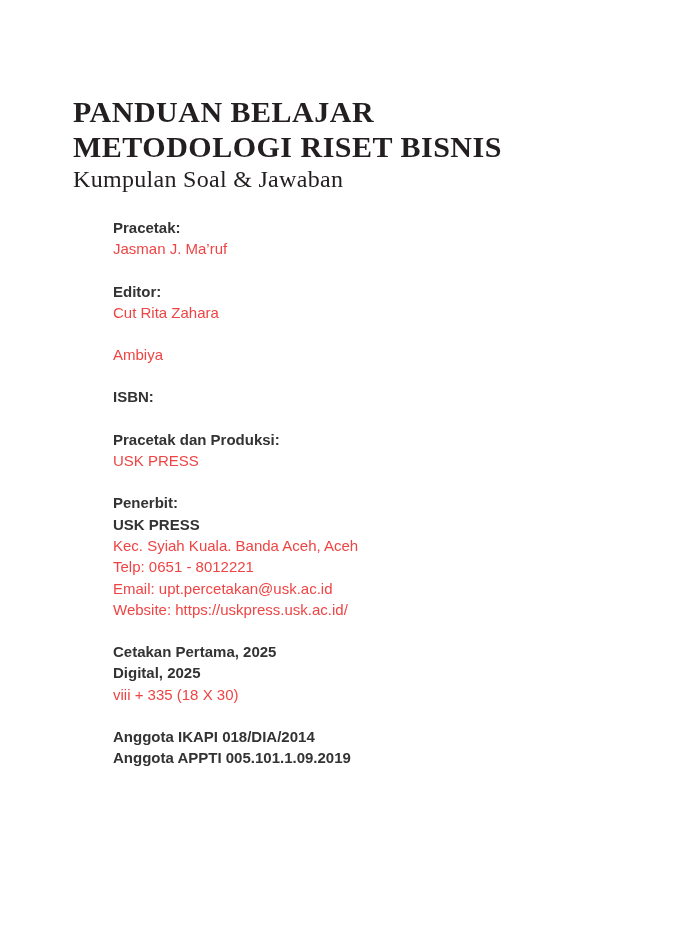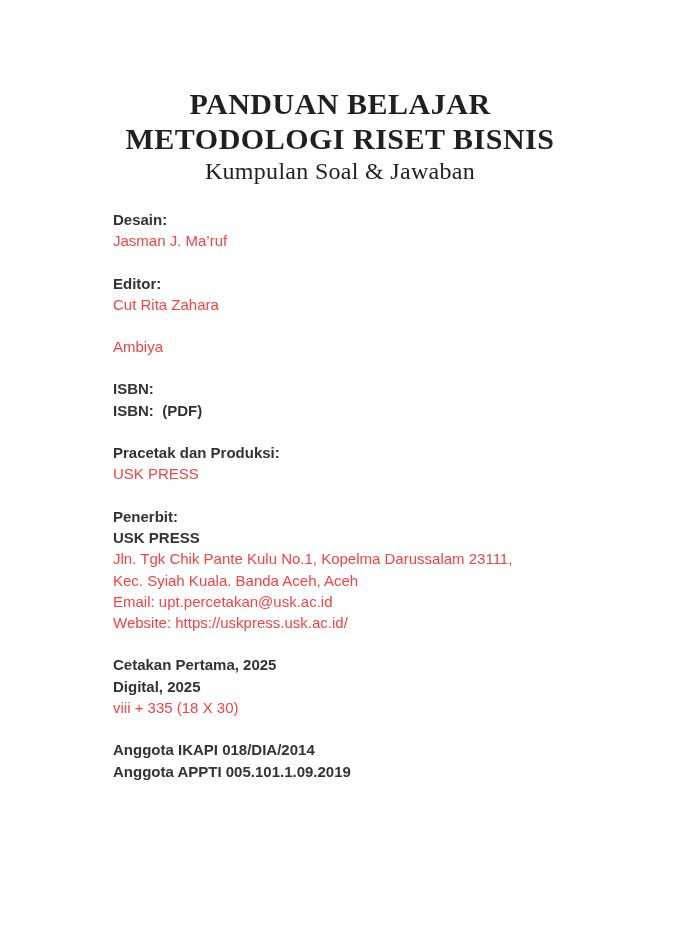--- a/index.html
+++ b/index.html
@@ -12,22 +12,22 @@
     width: 680px;
     height: 945px;
     background: #ffffff;
     box-sizing: border-box;
     padding: 86px 113px 0 113px;
     font-family: "Liberation Sans", "DejaVu Sans", sans-serif;
     color: #3a3a3a;
     overflow: hidden;
   }
   .title-block {
-    text-align: center;
-    margin: 0 -40px 22px -40px; 
+    text-align: left;
+    margin: 8px -40px 22px -40px; 
     color: #231f20;
     font-family: "Liberation Serif", "DejaVu Serif", serif;
   }
   .title-line {
     font-size: 30px;
     line-height: 35px;
     font-weight: bold;
     letter-spacing: 0.5px;
     white-space: nowrap;
   }
@@ -61,43 +61,42 @@
 
   <div class="title-block">
     <div class="title-line">PANDUAN BELAJAR</div>
     <div class="title-line">METODOLOGI RISET BISNIS</div>
     <div class="subtitle-line">Kumpulan Soal &amp; Jawaban</div>
   </div>
 
   <div class="colophon">
 
   <div class="section">
-        <div class="line bold">Desain:</div>
+        <div class="line bold">Pracetak:</div>
         <div class="line">Jasman J. Ma’ruf</div>
       </div>
       <div class="section">
         <div class="line bold">Editor:</div>
         <div class="line">Cut Rita Zahara</div>
       </div>
       <div class="section">
         <div class="line">Ambiya</div>
       </div>
       <div class="section">
         <div class="line bold">ISBN:</div>
-        <div class="line bold">ISBN:  (PDF)</div>
       </div>
       <div class="section">
         <div class="line bold">Pracetak dan Produksi:</div>
         <div class="line">USK PRESS</div>
       </div>
       <div class="section">
         <div class="line bold">Penerbit:</div>
         <div class="line bold">USK PRESS</div>
-        <div class="line">Jln. Tgk Chik Pante Kulu No.1, Kopelma Darussalam 23111,</div>
         <div class="line">Kec. Syiah Kuala. Banda Aceh, Aceh</div>
+        <div class="line">Telp: 0651 - 8012221</div>
         <div class="line">Email: upt.percetakan@usk.ac.id</div>
         <div class="line">Website: https://uskpress.usk.ac.id/</div>
       </div>
       <div class="section">
         <div class="line bold">Cetakan Pertama, 2025</div>
         <div class="line bold">Digital, 2025</div>
         <div class="line">viii + 335 (18 X 30)</div>
       </div>
       <div class="section">
         <div class="line bold">Anggota IKAPI 018/DIA/2014</div>

